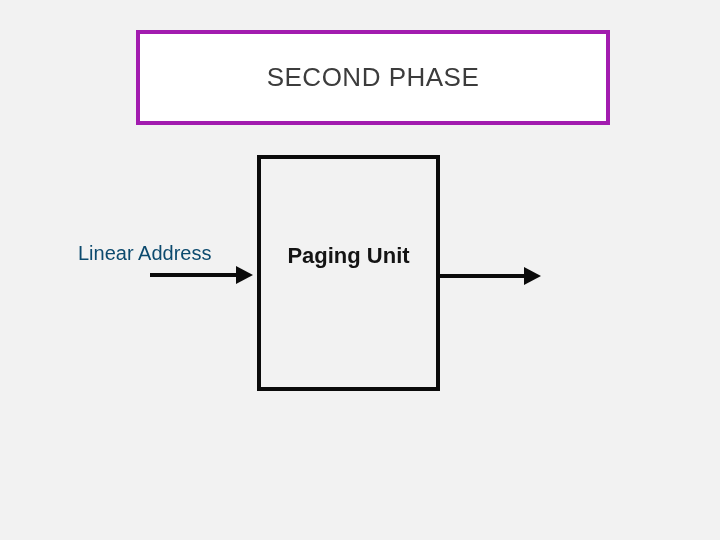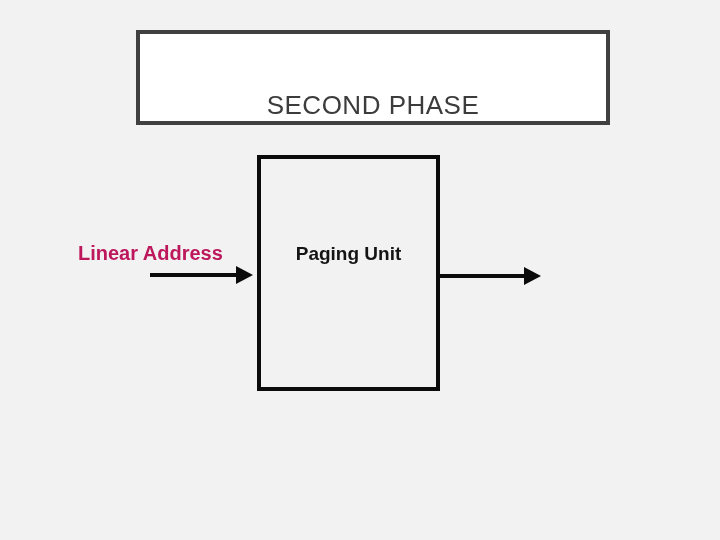--- a/index.html
+++ b/index.html
@@ -18,23 +18,23 @@
 
   
   .title-box {
     position: absolute;
     left: 136px;
     top: 30px;
     width: 474px;
     height: 95px;
     box-sizing: border-box;
     background: #ffffff;
-    border: 4px solid #404040;
+    border: 4px solid #a21caf;
     display: flex;
-    align-items: flex-end;
+    align-items: center;
     justify-content: center;
   }
   .title-text {
     font-size: 26px;
     font-weight: 400;
     letter-spacing: 0.5px;
     color: #3c3c3c;
     white-space: nowrap;
   }
 
@@ -48,31 +48,31 @@
     box-sizing: border-box;
     background: transparent;
     border: 4px solid #0b0b0b;
   }
   .process-label {
     position: absolute;
     left: 0;
     right: 0;
     top: 84px;
     text-align: center;
-    font-size: 19px;
+    font-size: 22px;
     font-weight: 700;
     color: #141414;
     white-space: nowrap;
   }
 
   
   .flow-label {
     position: absolute;
-    font-weight: 700;
-    color: #be185d;
+    font-weight: 400;
+    color: #0c4a6e;
     white-space: nowrap;
   }
   .label-linear {
     left: 78px;
     top: 242px;
     font-size: 20px;
   }
   .label-physical {
     left: 467px;
     top: 246px;

